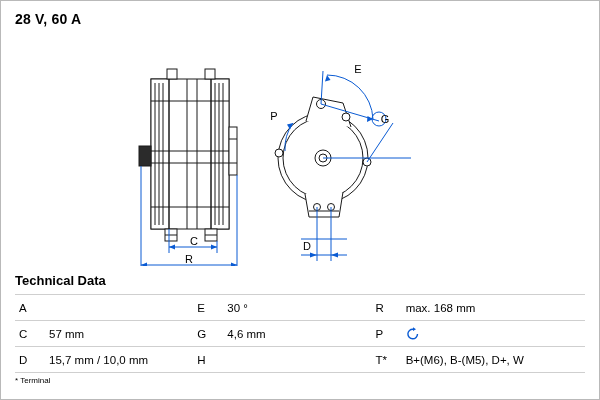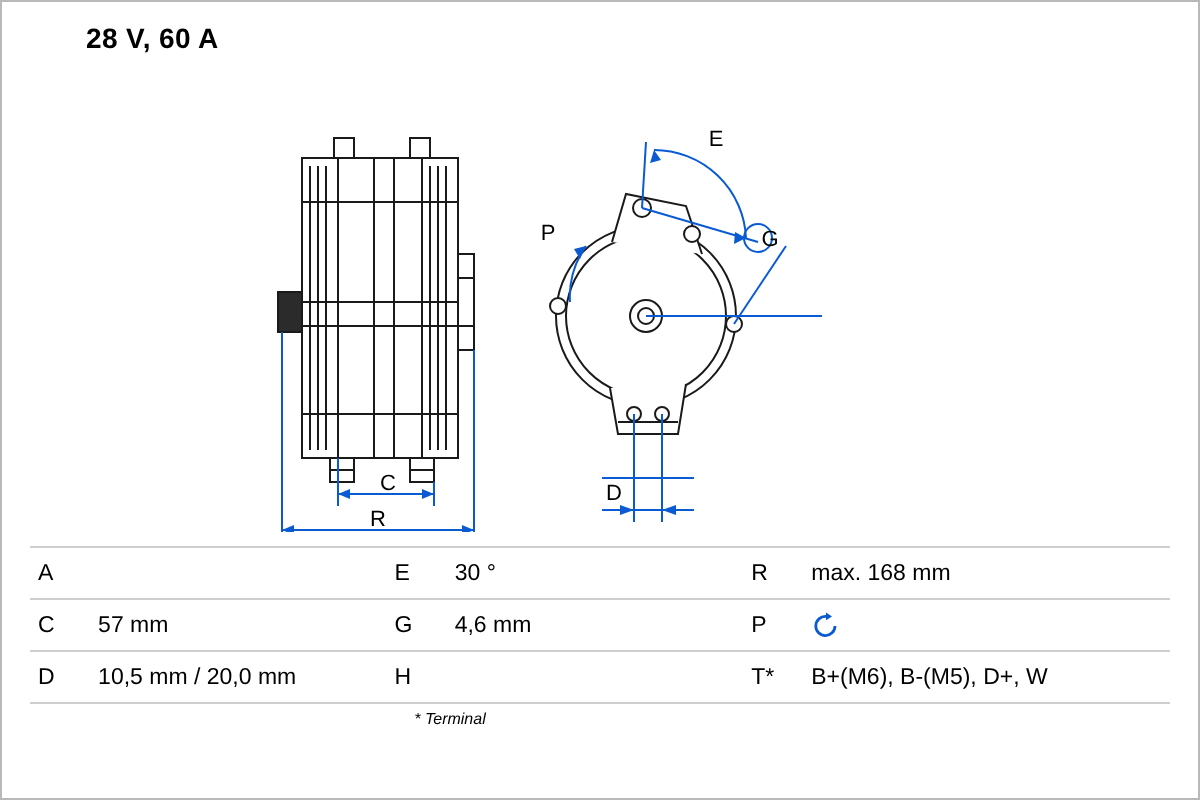--- a/index.html
+++ b/index.html
@@ -22,21 +22,20 @@
     border: 1px solid #b9b9b9;
     background: #ffffff;
   }
   .title {
     position: absolute;
     left: 14px;
     top: 10px;
     font-size: 14px;
     font-weight: bold;
     letter-spacing: 0.2px;
-    margin-left: 28px;
   }
   .drawing-area {
     position: absolute;
     left: 0;
     top: 30px;
     width: 598px;
     height: 235px;
   }
   .tech-section {
     position: absolute;
@@ -67,25 +66,24 @@
   }
   td.val {
     width: 140px;
   }
   td.val-wide {
     width: 175px;
     margin-left: 12px;
   }
   .footnote {
     font-size: 8px;
-    text-align: center;
+    text-align: left;
     padding-top: 3px;
     padding-right: 150px;
     color: #000;
-    font-style: italic;
   }
   .icon-p {
     display: inline-block;
     width: 14px;
     height: 14px;
     vertical-align: middle;
   }
 </style>
 </head>
 <body>
@@ -201,20 +199,21 @@
 
         <text x="357" y="42" font-family="Liberation Sans, sans-serif" font-size="11" fill="#000000" text-anchor="middle" stroke="none">E</text>
         <text x="273" y="89" font-family="Liberation Sans, sans-serif" font-size="11" fill="#000000" text-anchor="middle" stroke="none">P</text>
         <text x="384" y="92" font-family="Liberation Sans, sans-serif" font-size="11" fill="#000000" text-anchor="middle" stroke="none">G</text>
         <text x="306" y="219" font-family="Liberation Sans, sans-serif" font-size="11" fill="#000000" text-anchor="middle" stroke="none">D</text>
       </g>
     </svg>
   </div>
 
   <div class="tech-section">
+    <div class="tech-heading">Technical Data</div>
     <table class="tech">
       <tbody>
         <tr>
           <td class="key">A</td>
           <td class="val"></td>
           <td class="key">E</td>
           <td class="val">30 °</td>
           <td class="key">R</td>
           <td class="val-wide">max. 168 mm</td>
         </tr>
@@ -228,21 +227,21 @@
             <span class="icon-p">
               <svg width="14" height="14" viewBox="0 0 14 14" xmlns="http://www.w3.org/2000/svg">
                 <path d="M11.5 7 A 4.8 4.8 0 1 1 7 2.2" fill="none" stroke="#0a5bd3" stroke-width="1.4"></path>
                 <path d="M7 0.3 L7 4.1 L10 2.2 Z" fill="#0a5bd3"></path>
               </svg>
             </span>
           </td>
         </tr>
         <tr>
           <td class="key">D</td>
-          <td class="val">10,5 mm / 20,0 mm</td>
+          <td class="val">15,7 mm / 10,0 mm</td>
           <td class="key">H</td>
           <td class="val"></td>
           <td class="key">T*</td>
           <td class="val-wide">B+(M6), B-(M5), D+, W</td>
         </tr>
       </tbody>
     </table>
     <div class="footnote">* Terminal</div>
   </div>
 

